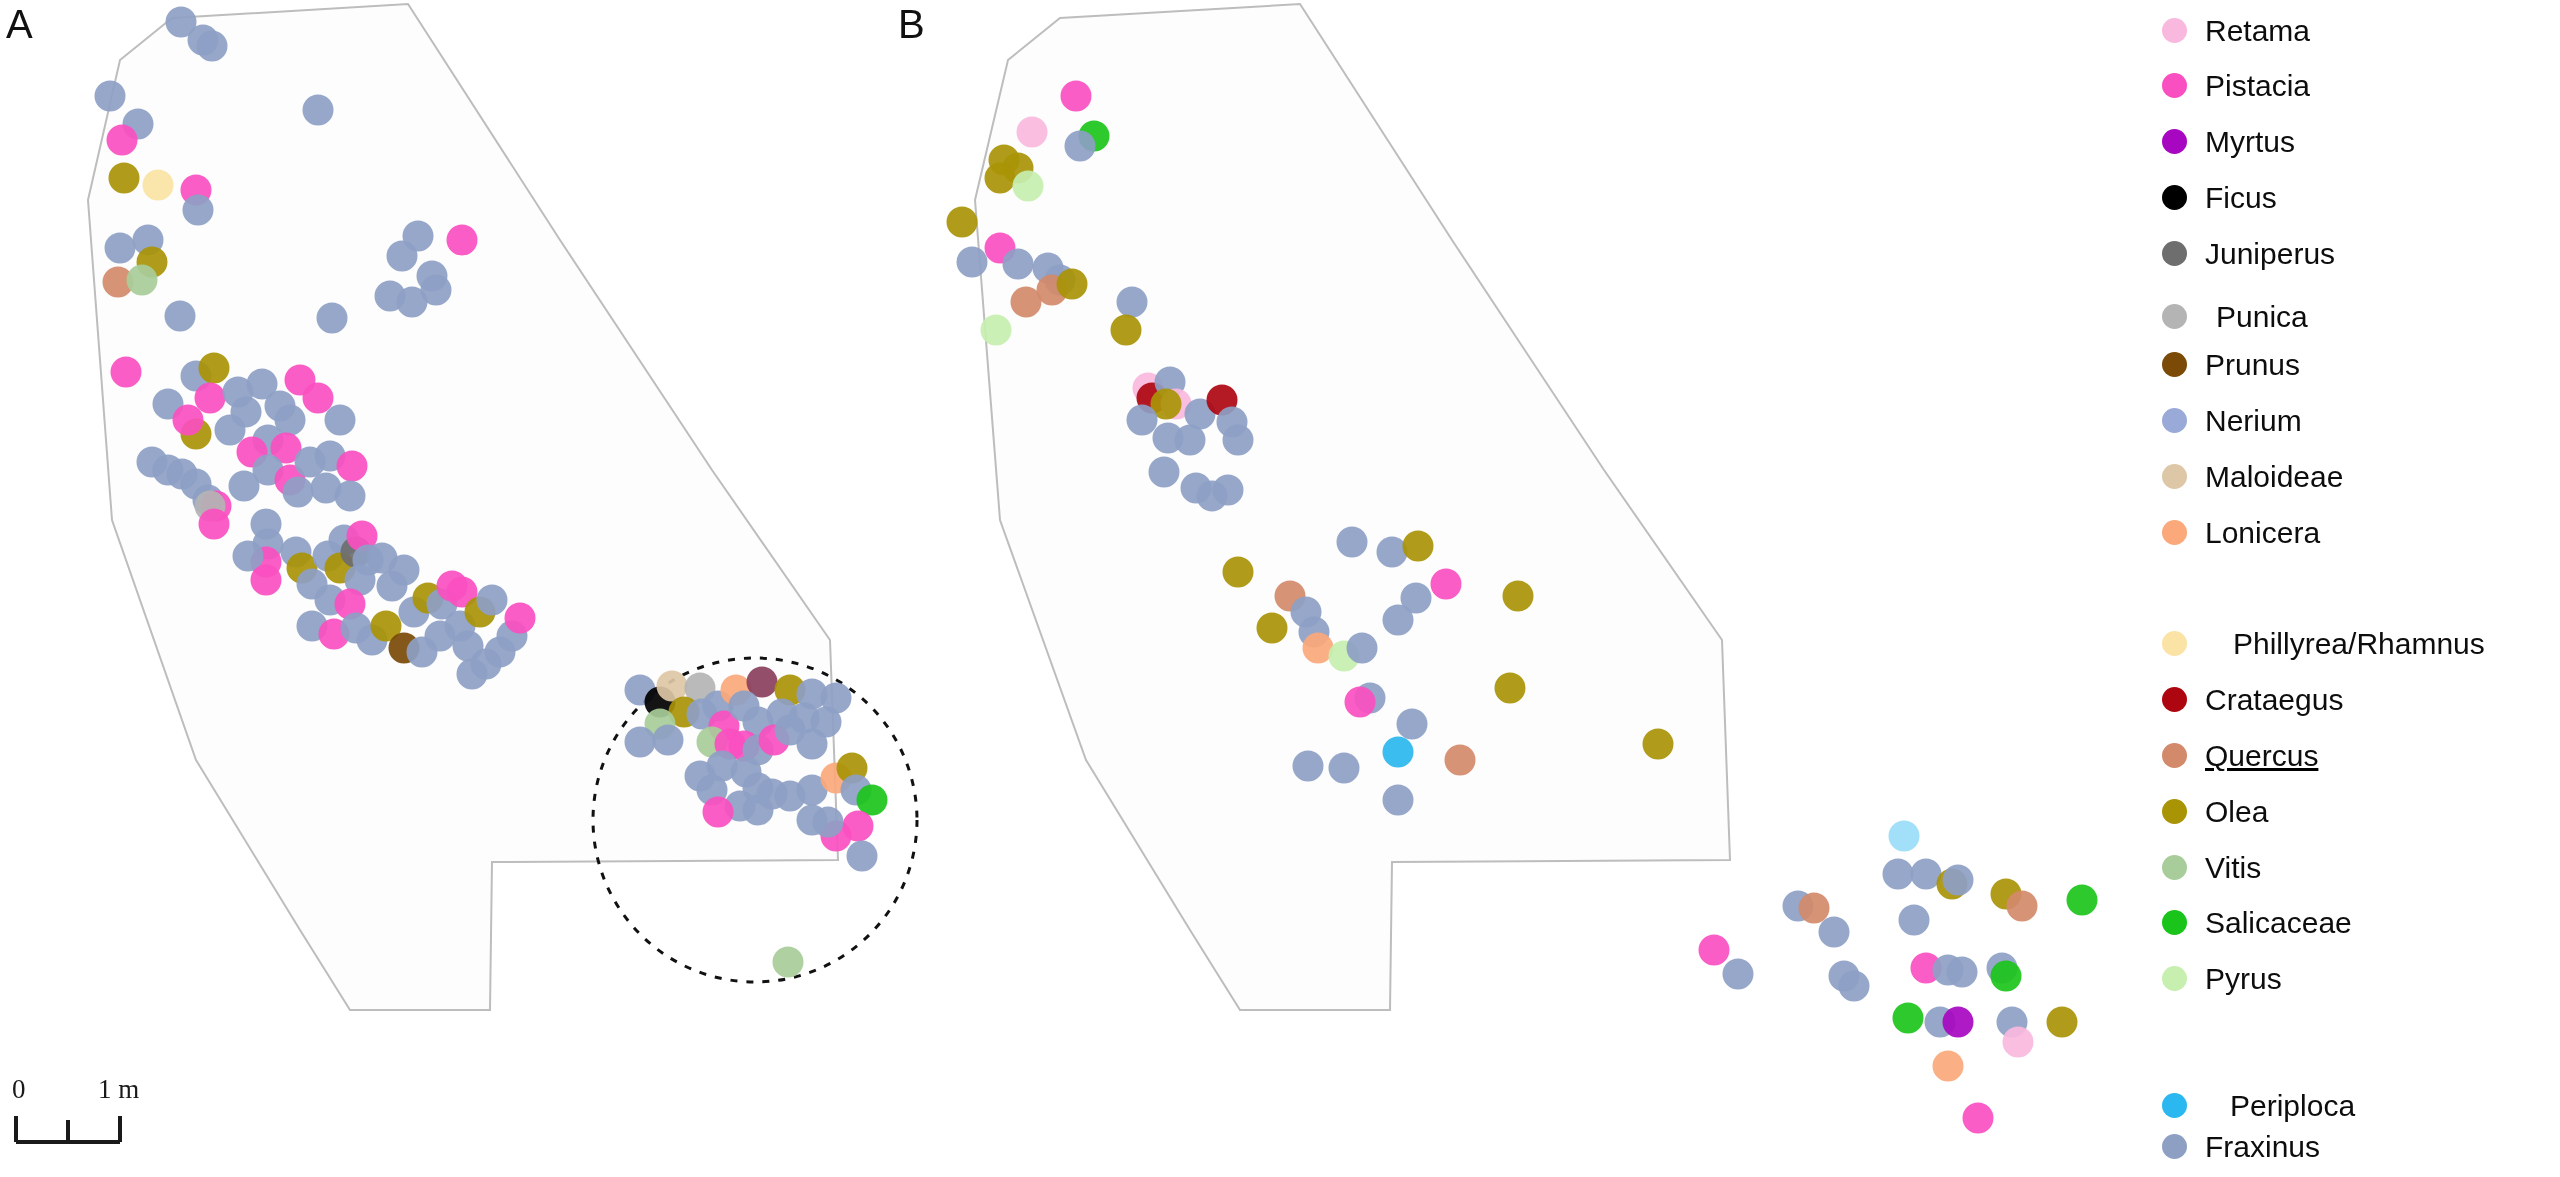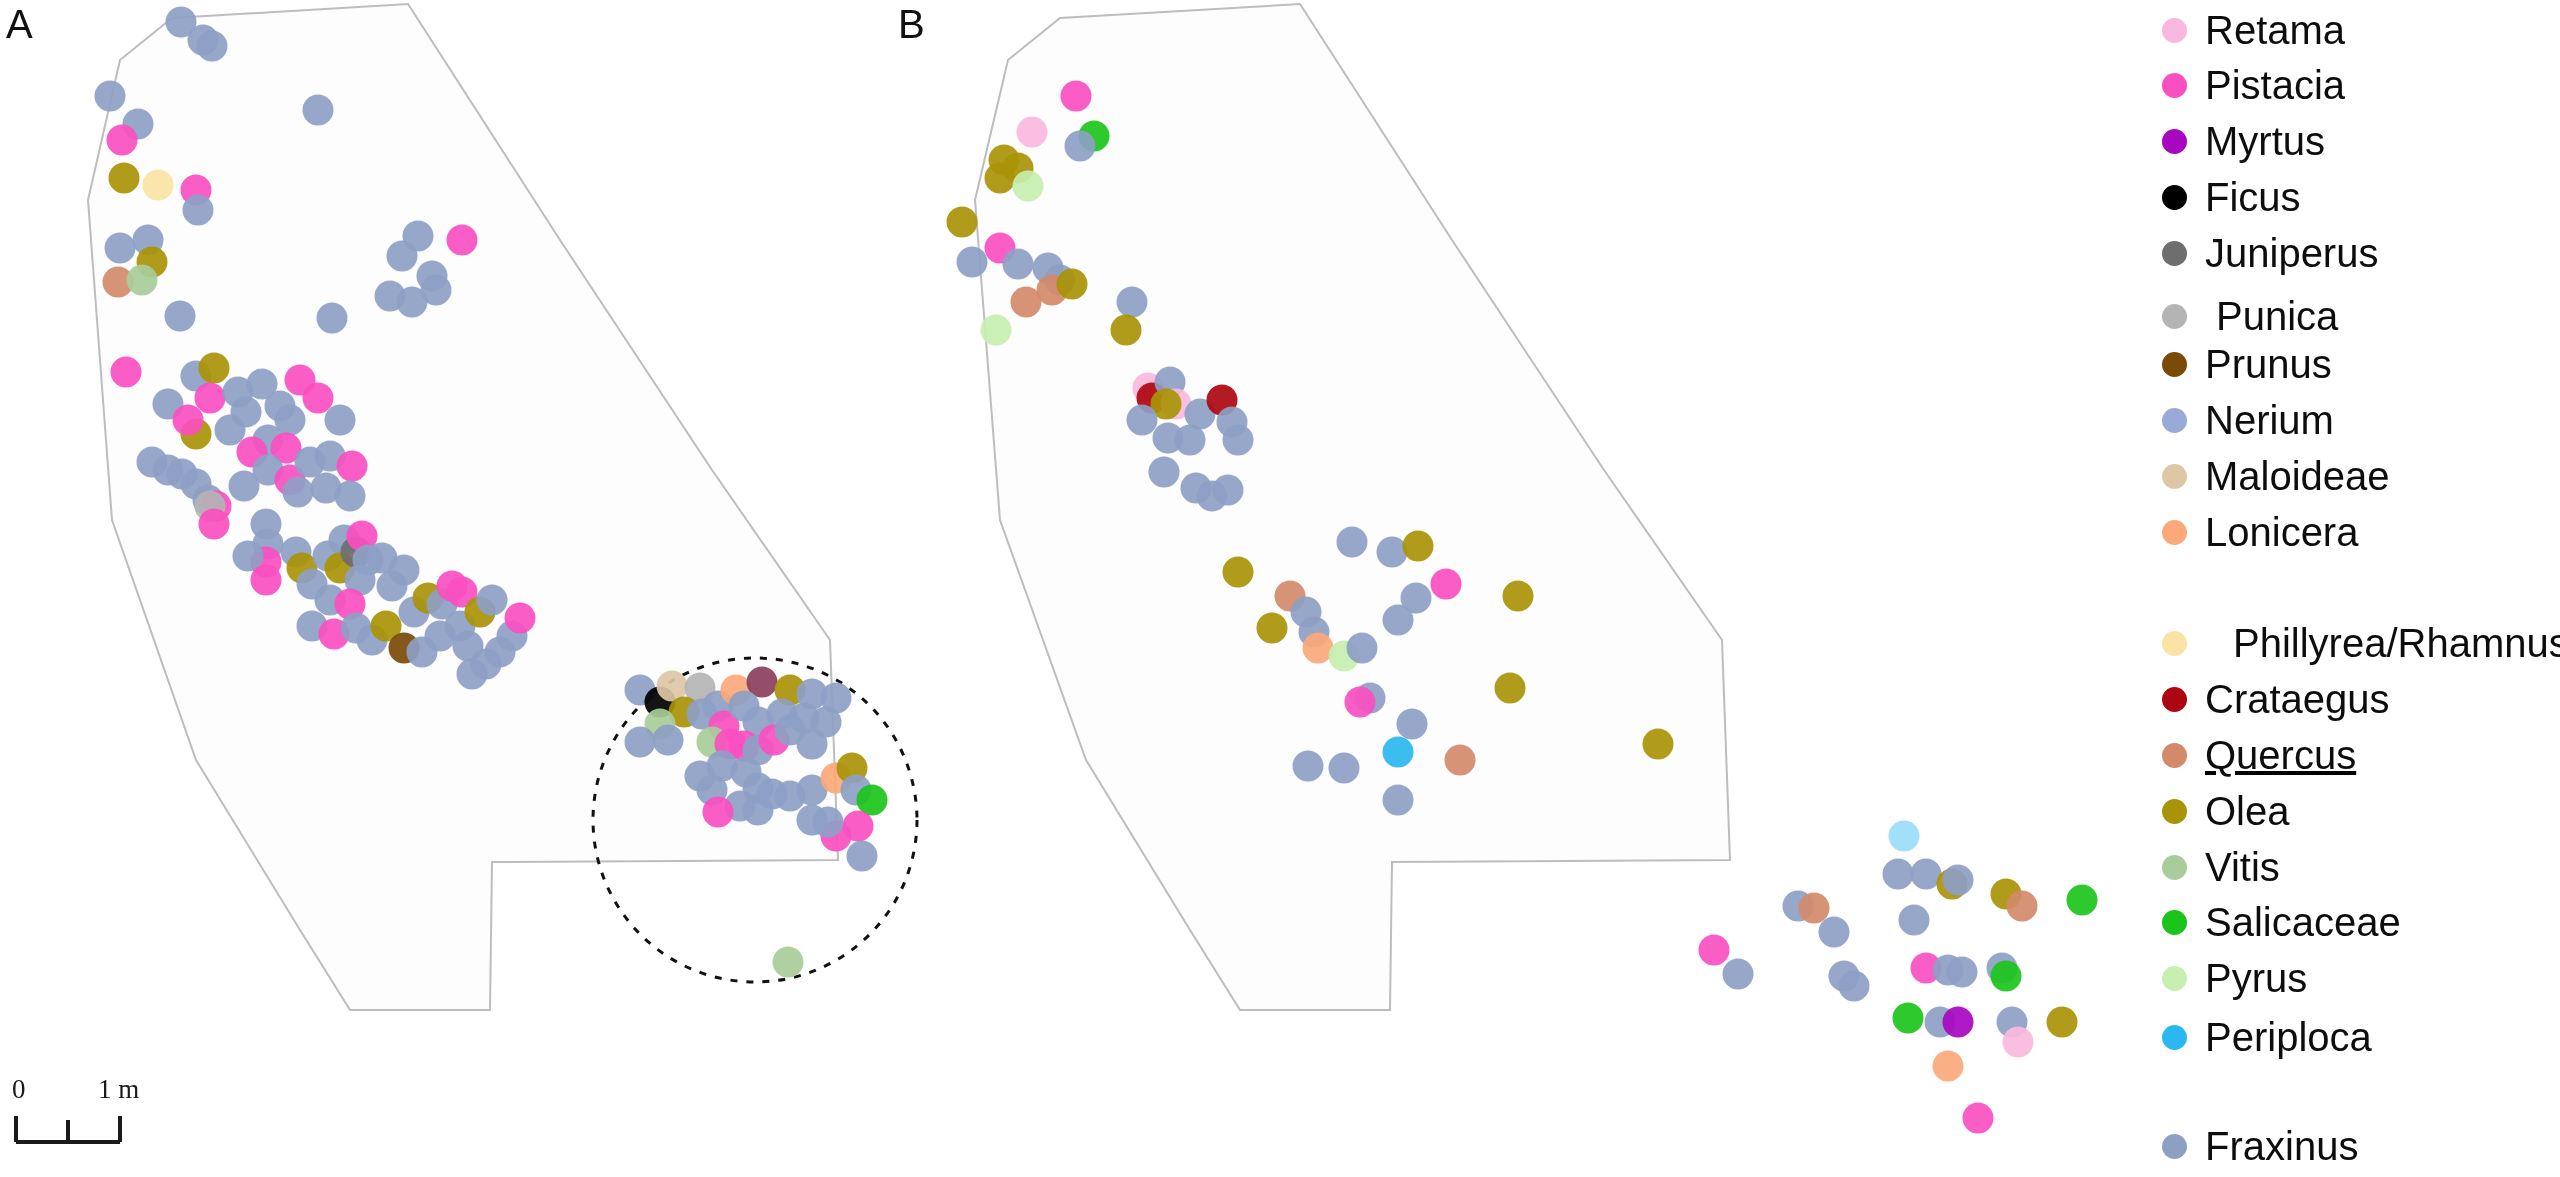--- a/index.html
+++ b/index.html
@@ -30,21 +30,21 @@
   
   #legend{position:absolute;left:2152px;top:0px;width:408px;height:1177px;}
   .legend-item{
     position:absolute;left:0;height:56px;display:flex;align-items:center;
   }
   .legend-swatch{
     width:25px;height:25px;border-radius:50%;flex:0 0 auto;margin-left:10px;
   }
   .legend-label{
     margin-left:18px;font-family:"Liberation Sans",sans-serif;
-    font-size:40px;line-height:33px;color:#0d0d0d;white-space:nowrap;
+    font-size:30px;line-height:33px;color:#0d0d0d;white-space:nowrap;
   }
 </style>
 </head>
 <body>
 
 <div id="figure">
 
   <div id="plot">
     <svg id="plot-svg" width="2140" height="1177" viewBox="0 0 2140 1177">
         <polygon points="88,200 120,60 172,18 408,4 560,240 712,470 830,640 838,860 492,862 490,1010 350,1010 300,930 196,760 112,520" fill="#fdfdfd" stroke="#bdbdbd" stroke-width="2"></polygon>
@@ -370,21 +370,21 @@
         <span class="legend-label">Vitis</span>
       </div>
       <div class="legend-item" style="top: 894.8px;">
         <span class="legend-swatch" style="background: rgb(27, 196, 27);"></span>
         <span class="legend-label">Salicaceae</span>
       </div>
       <div class="legend-item" style="top: 950.6px;">
         <span class="legend-swatch" style="background: rgb(198, 239, 176);"></span>
         <span class="legend-label">Pyrus</span>
       </div>
-      <div class="legend-item" style="top: 1009px;">
+      <div class="legend-item" style="top: 1077px; gap: 25px;">
         <span class="legend-swatch" style="background: rgb(43, 183, 239);"></span>
         <span class="legend-label">Periploca</span>
       </div>
       <div class="legend-item" style="top: 1118px;">
         <span class="legend-swatch" style="background: rgb(141, 160, 196);"></span>
         <span class="legend-label">Fraxinus</span>
       </div>
     </div>
 
 </div>

